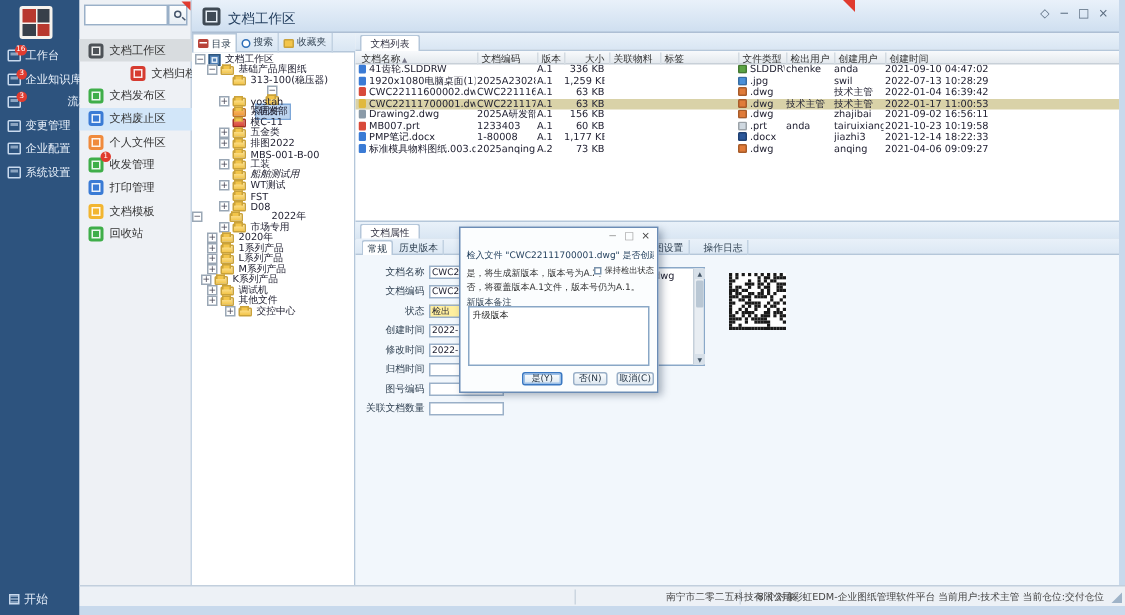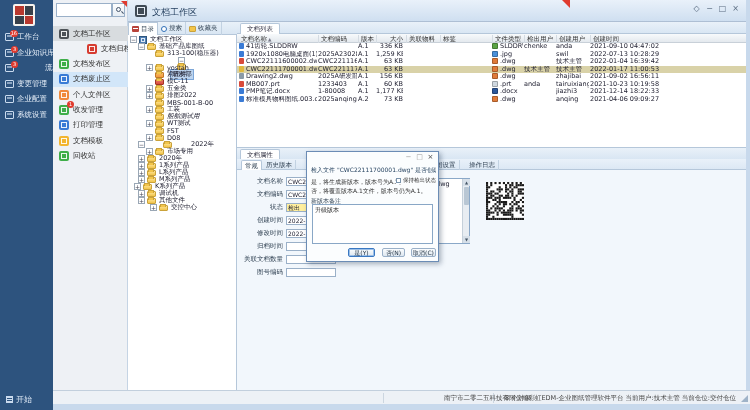--- a/index.html
+++ b/index.html
@@ -325,21 +325,21 @@
           <div class="trow" style="padding-left: 18px;">
             <span class="exp none"></span>
             <span class="fold"></span>
             <span class="tlb">FST</span>
           </div>
           <div class="trow" style="padding-left: 18px;">
             <span class="exp">+</span>
             <span class="fold"></span>
             <span class="tlb">D08</span>
           </div>
-          <div class="trow" style="padding-left: 10px; gap: 16px;">
+          <div class="trow" style=" gap: 16px;">
             <span class="exp">−</span>
             <span class="fold"></span>
             <span class="tlb">2022年</span>
           </div>
           <div class="trow" style="padding-left: 18px;">
             <span class="exp">+</span>
             <span class="fold"></span>
             <span class="tlb">市场专用</span>
           </div>
           <div class="trow" style="padding-left: 10px;">
@@ -532,25 +532,25 @@
           </div>
           <div class="frow">
             <span class="flb">修改时间</span>
             <span class="fin">2022-11-17 11:00</span>
           </div>
           <div class="frow">
             <span class="flb">归档时间</span>
             <span class="fin"></span>
           </div>
           <div class="frow">
+            <span class="flb">图号编码</span>
+            <span class="fin"></span>
+          </div>
+          <div class="frow">
             <span class="flb">关联文档数量</span>
-            <span class="fin"></span>
-          </div>
-          <div class="frow">
-            <span class="flb">图号编码</span>
             <span class="fin"></span>
           </div>
         </div>
       <div id="listbox">
         <div class="li">CWC22111700001.dwg</div>
         <div class="sbar">
           <div class="sbtn up">▲</div>
           <div class="sthumb"></div>
           <div class="sbtn dn">▼</div>
         </div>

